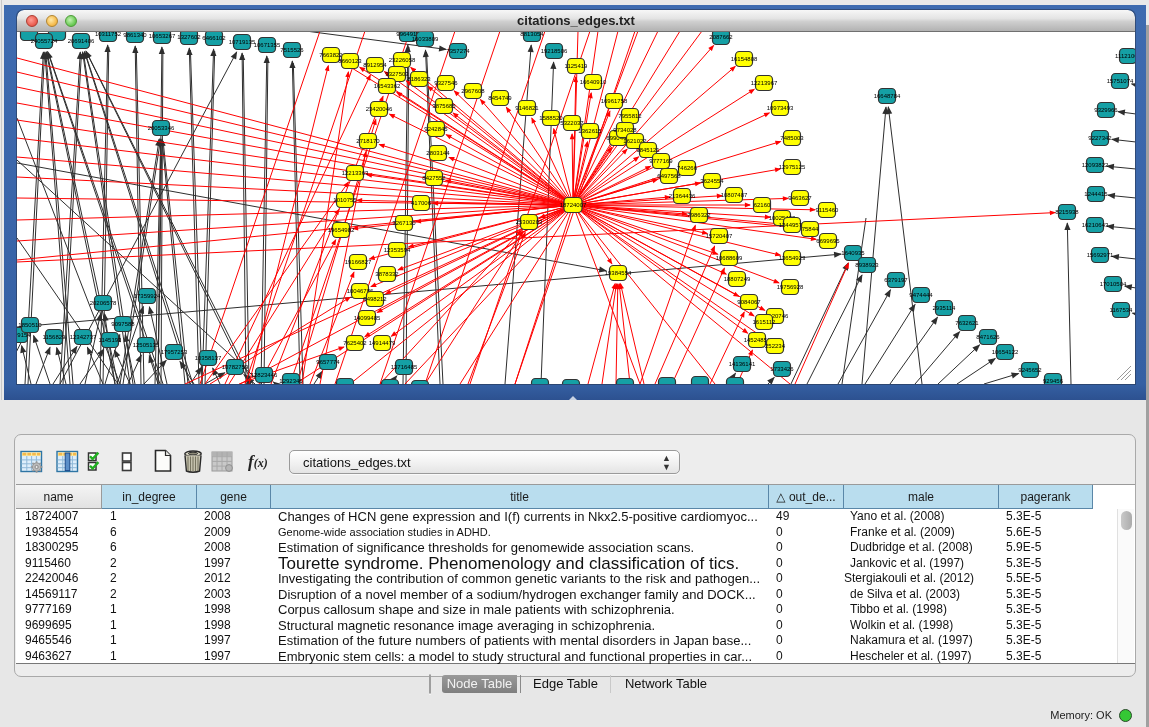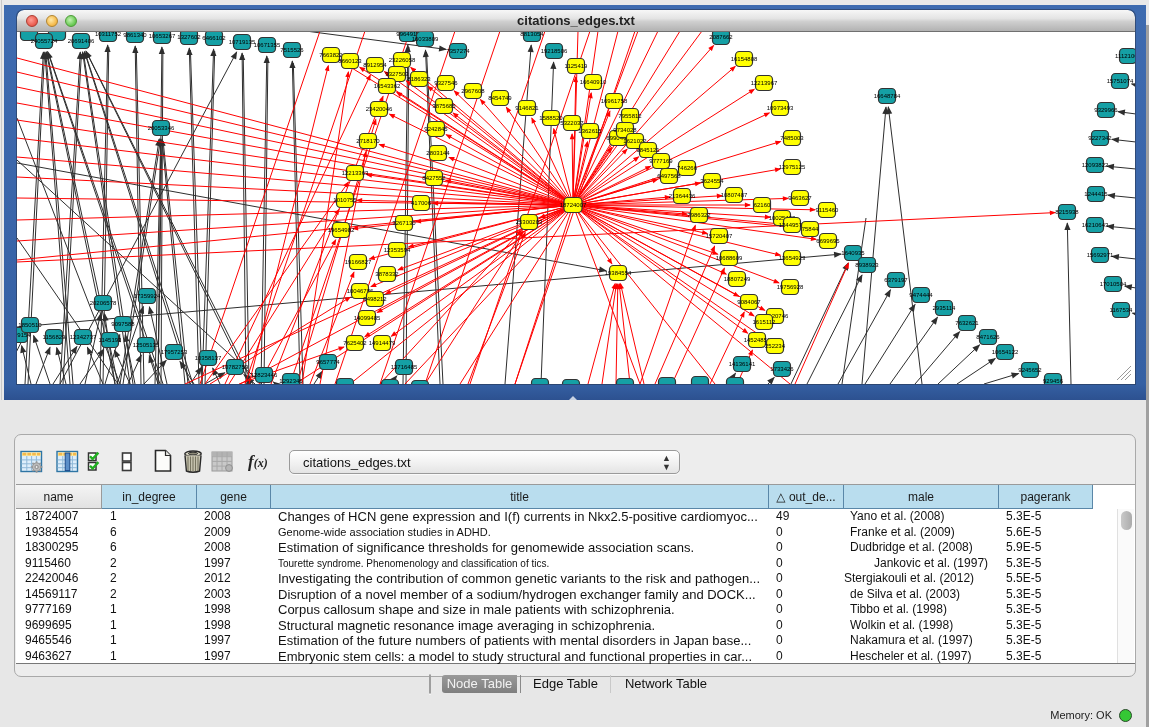--- a/index.html
+++ b/index.html
@@ -692,23 +692,23 @@
 <div class="dr" style="left:9px;top:31.0px">18300295</div>
 <div class="dr" style="left:94px;top:31.0px">6</div>
 <div class="dr" style="left:188px;top:31.0px">2008</div>
 <div class="dr" style="left:262px;top:31.0px;font-size:13px">Estimation of significance thresholds for genomewide association scans.</div>
 <div class="dr" style="left:760px;top:31.0px">0</div>
 <div class="dr" style="left:834px;top:31.0px">Dudbridge et al. (2008)</div>
 <div class="dr" style="left:990px;top:31.0px">5.9E-5</div>
 <div class="dr" style="left:9px;top:46.5px">9115460</div>
 <div class="dr" style="left:94px;top:46.5px">2</div>
 <div class="dr" style="left:188px;top:46.5px">1997</div>
-<div class="dr" style="left:262px;top:46.5px;font-size:10px">Tourette syndrome. Phenomenology and classification of tics.</div>
+<div class="dr" style="left:262px;top:46.5px;font-size:17px">Tourette syndrome. Phenomenology and classification of tics.</div>
 <div class="dr" style="left:760px;top:46.5px">0</div>
-<div class="dr" style="left:858px;top:46.5px">Jankovic et al. (1997)</div>
+<div class="dr" style="left:834px;top:46.5px">Jankovic et al. (1997)</div>
 <div class="dr" style="left:990px;top:46.5px">5.3E-5</div>
 <div class="dr" style="left:9px;top:62.0px">22420046</div>
 <div class="dr" style="left:94px;top:62.0px">2</div>
 <div class="dr" style="left:188px;top:62.0px">2012</div>
 <div class="dr" style="left:262px;top:62.0px;font-size:13px">Investigating the contribution of common genetic variants to the risk and pathogen...</div>
 <div class="dr" style="left:760px;top:62.0px">0</div>
 <div class="dr" style="left:828px;top:62.0px">Stergiakouli et al. (2012)</div>
 <div class="dr" style="left:990px;top:62.0px">5.5E-5</div>
 <div class="dr" style="left:9px;top:77.5px">14569117</div>
 <div class="dr" style="left:94px;top:77.5px">2</div>

